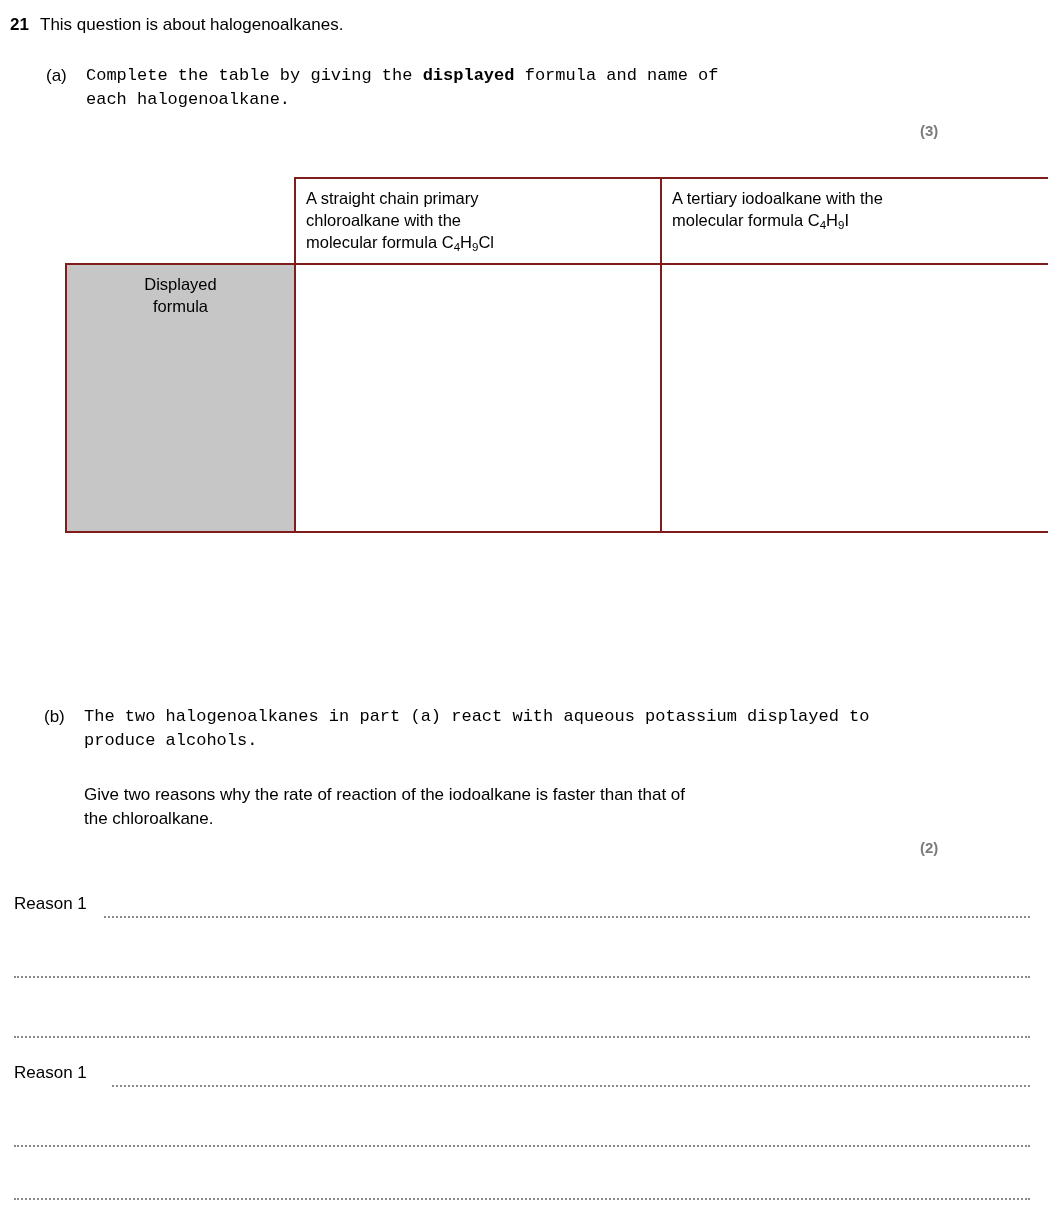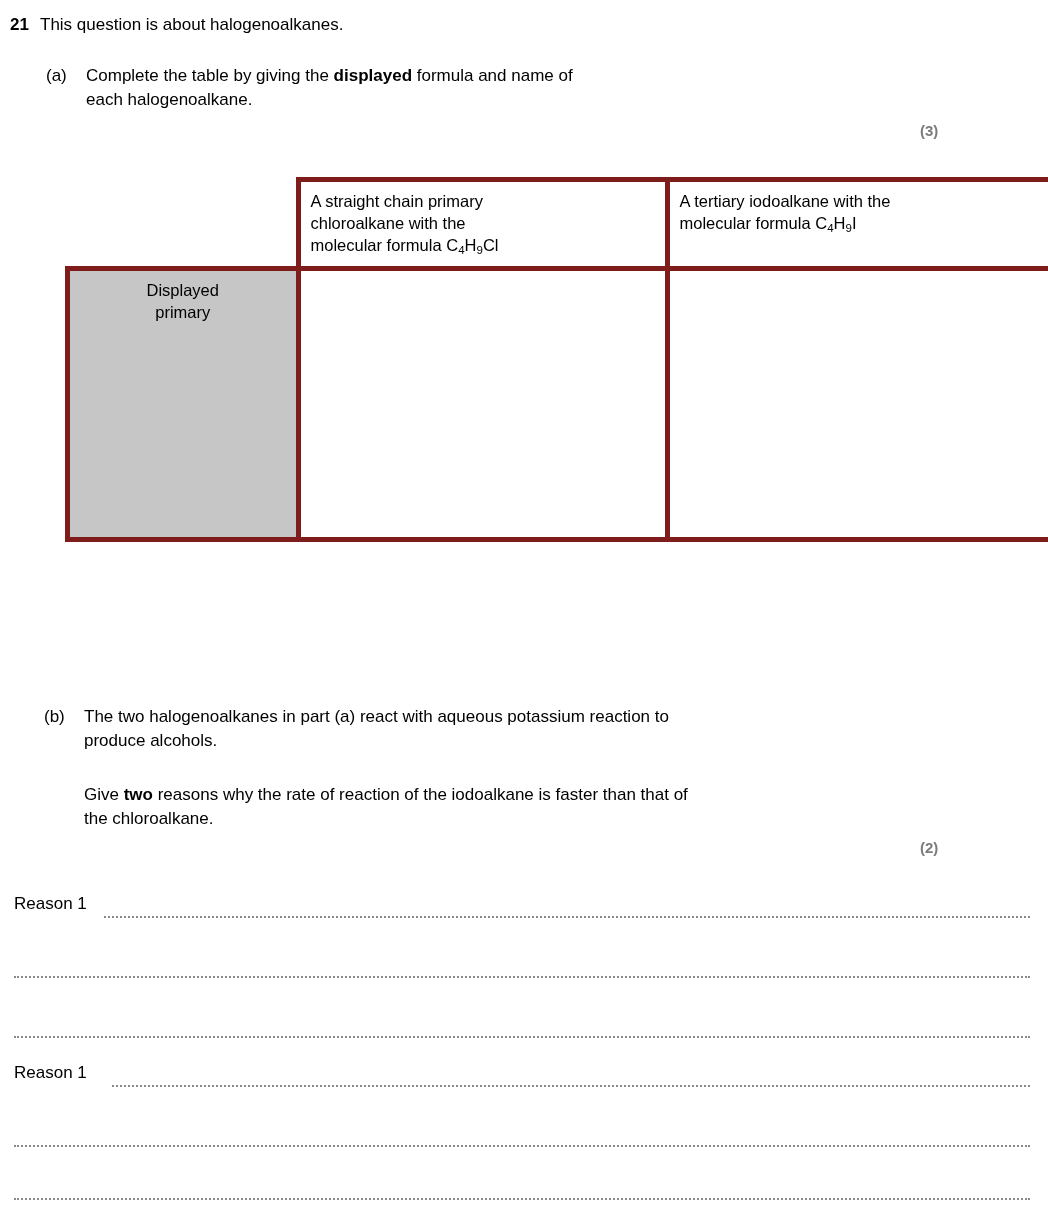--- a/index.html
+++ b/index.html
@@ -54,20 +54,21 @@
   }
   .part-label {
     font-size: 17px;
     line-height: 24px;
     width: 40px;
     flex: none;
   }
   .part-body {
     font-size: 17px;
     line-height: 24px;
+    font-family: Liberation Mono, monospace;
   }
   .part-body b { font-weight: bold; }
 
   .marks {
     position: absolute;
     font-weight: bold;
     font-size: 15px;
     color: #7b7b7b;
   }
   .marks-a { left: 920px; top: 122px; }
@@ -76,21 +77,21 @@
   
   .tbl {
     position: absolute;
     left: 65px;
     top: 177px;
     width: 920px;
     border-collapse: collapse;
     table-layout: fixed;
   }
   .tbl td {
-    border: 5px solid #7f1d1d;
+    border: 2px solid #7f1d1d;
     vertical-align: top;
     padding: 8px 10px 8px 10px;
     font-size: 16.5px;
     line-height: 22px;
   }
   .col-label { width: 208px; }
   .col-one   { width: 344px; }
   .col-two   { width: 366px; }
 
   .corner-cell {
@@ -118,21 +119,21 @@
     align-items: flex-start;
   }
   .part-b2 {
     position: absolute;
     left: 84px;
     top: 783px;
     width: 930px;
     font-size: 17px;
     line-height: 24px;
   }
-  .part-b2 b { font-weight: bold; }
+  .part-b2 b { font-weight: normal; }
 
   
   .ans-label {
     position: absolute;
     font-size: 17px;
     left: 14px;
   }
   .dots {
     position: absolute;
     border-bottom: 2.5px dotted #8a8a8a;
@@ -170,32 +171,32 @@
         <span>molecular formula C</span><sub>4</sub><span>H</span><sub>9</sub><span>Cl</span>
       </td>
       <td class="col-two hdr-cell">
         <span>A tertiary iodoalkane with the</span><br>
         <span>molecular formula C</span><sub>4</sub><span>H</span><sub>9</sub><span>I</span>
       </td>
     </tr>
     <tr class="row-displayed">
       <td class="col-label shaded">
         <span class="lbl-line">Displayed</span>
-        <span class="lbl-line">primary</span>
+        <span class="lbl-line">formula</span>
       </td>
       <td class="col-one"></td>
       <td class="col-two"></td>
     </tr>
   </tbody>
     </table>
 
   <div class="part-b">
     <span class="part-label">(b)</span>
     <span class="part-body">
-      <span>The two halogenoalkanes in part (a) react with aqueous potassium reaction  to</span><br>
+      <span>The two halogenoalkanes in part (a) react with aqueous potassium displayed  to</span><br>
       <span>produce alcohols.</span>
     </span>
   </div>
 
   <div class="part-b2">
     <span>Give </span><b>two</b><span> reasons why the rate of reaction of the iodoalkane is faster than that of</span><br>
     <span>the chloroalkane.</span>
   </div>
   <div class="marks marks-b">(2)</div>
 

